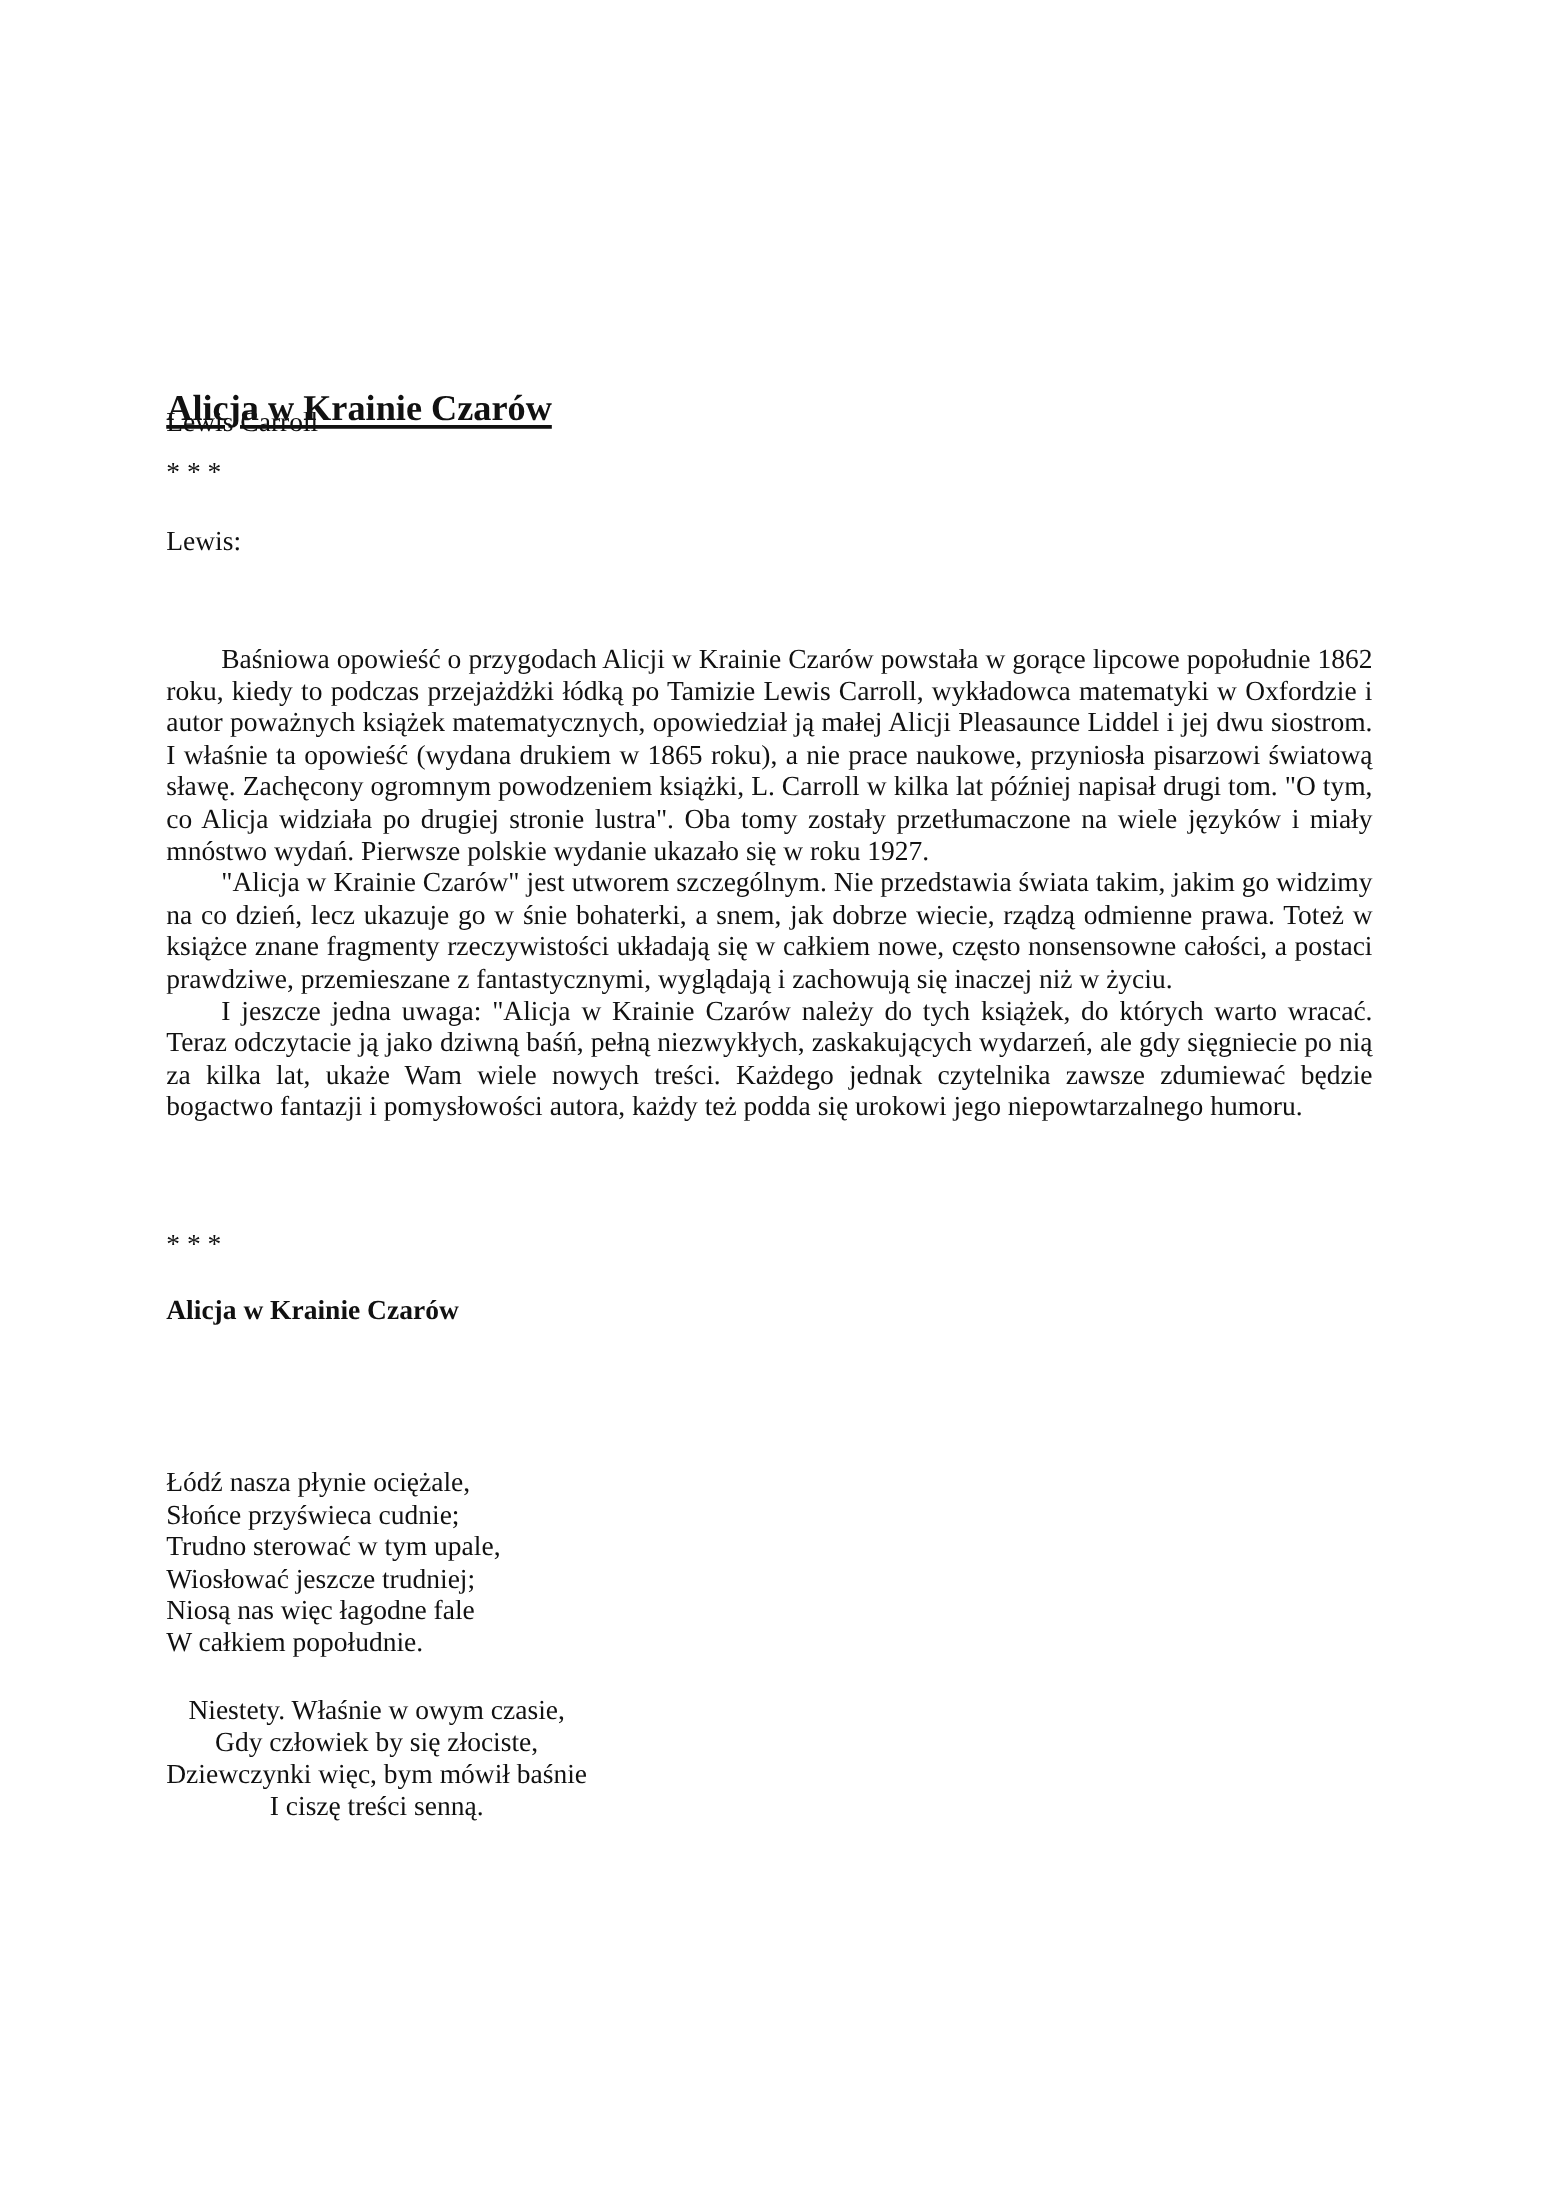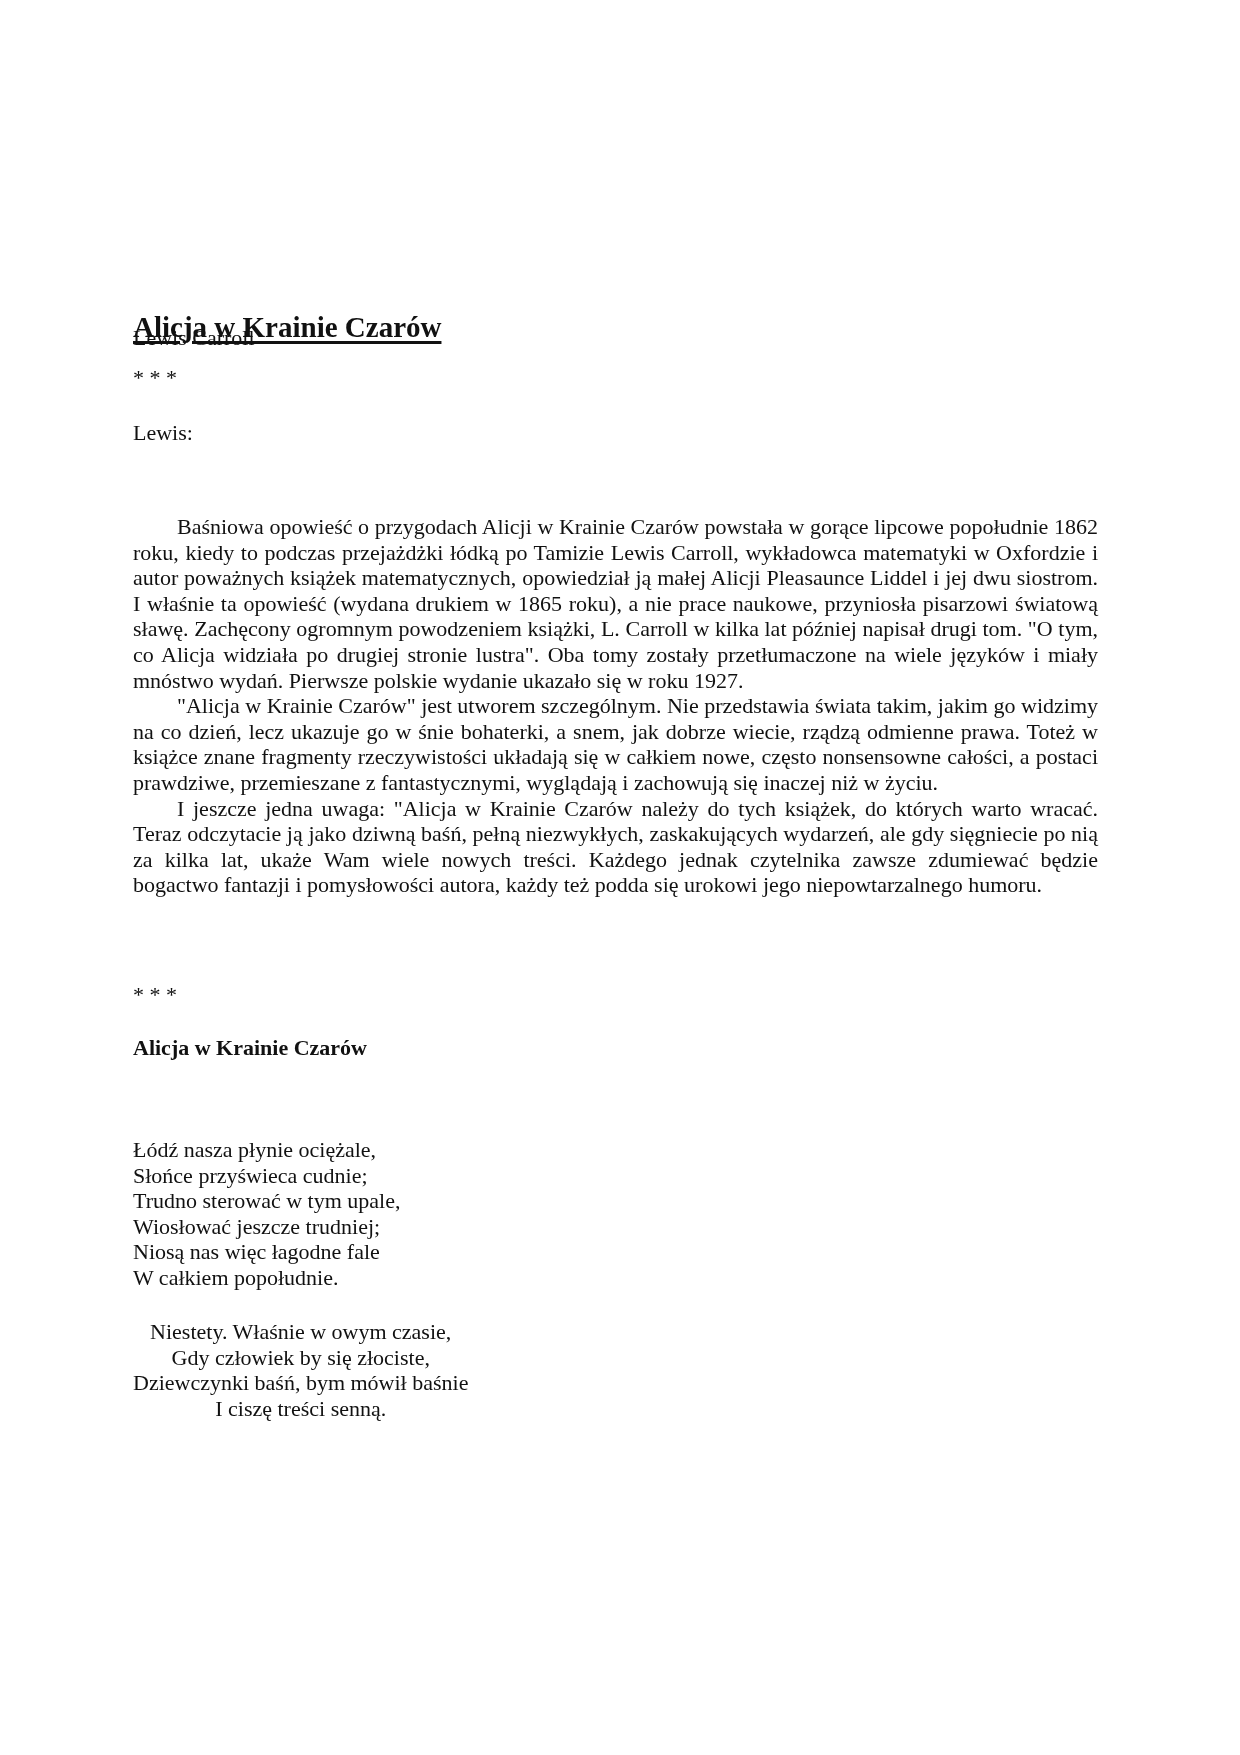--- a/index.html
+++ b/index.html
@@ -9,21 +9,21 @@
   .abs { position: absolute; left: 0; white-space: nowrap; }
   .author { top: 301px; font-size: 22px; line-height: 26px; margin-top: 24px; }
   .title { top: 310px; font-size: 29px; line-height: 34px; font-weight: bold;
            text-decoration: underline; text-decoration-thickness: 3px; text-underline-offset: 4px; }
   .stars1 { top: 365px; font-size: 22px; line-height: 26px; }
   .nota { top: 420px; font-size: 22px; line-height: 26px; }
   .intro { position: absolute; left: 0; top: 496px; width: 965px; font-size: 22px; line-height: 25.6px; margin-top: 18px; }
   .intro p { margin: 0; text-align: justify; text-indent: 44px; }
   .stars2 { top: 982px; font-size: 22px; line-height: 26px; }
   .heading2 { top: 1035px; font-size: 22px; line-height: 26px; font-weight: bold; }
-  .stanza { position: absolute; left: 0; font-size: 22px; line-height: 25.6px; }
+  .stanza { position: absolute; left: 0; font-size: 22px; line-height: 25.6px; margin-top: 36px; }
   .stanza1 { top: 1137px; }
   .stanza2 { top: 1319px; text-align: center; }
   .verse { display: block; white-space: nowrap; }
 </style>
 </head>
 <body>
 
 <div class="page">
   <div class="abs author">Lewis Carroll</div>
   <div class="abs title">Alicja w Krainie Czarów</div>
@@ -44,16 +44,16 @@
     <span class="verse">Słońce przyświeca cudnie;</span>
     <span class="verse">Trudno sterować w tym upale,</span>
     <span class="verse">Wiosłować jeszcze trudniej;</span>
     <span class="verse">Niosą nas więc łagodne fale</span>
     <span class="verse">W całkiem popołudnie.</span>
   </div>
 
   <div class="stanza stanza2">
     <span class="verse">Niestety. Właśnie w owym czasie,</span>
     <span class="verse">Gdy człowiek by się złociste,</span>
-    <span class="verse">Dziewczynki baśń, bym mówił baśnie</span>
+    <span class="verse">Dziewczynki więc, bym mówił baśnie</span>
     <span class="verse">I ciszę treści senną.</span>
   </div>
 </div>
 
 </body></html>

